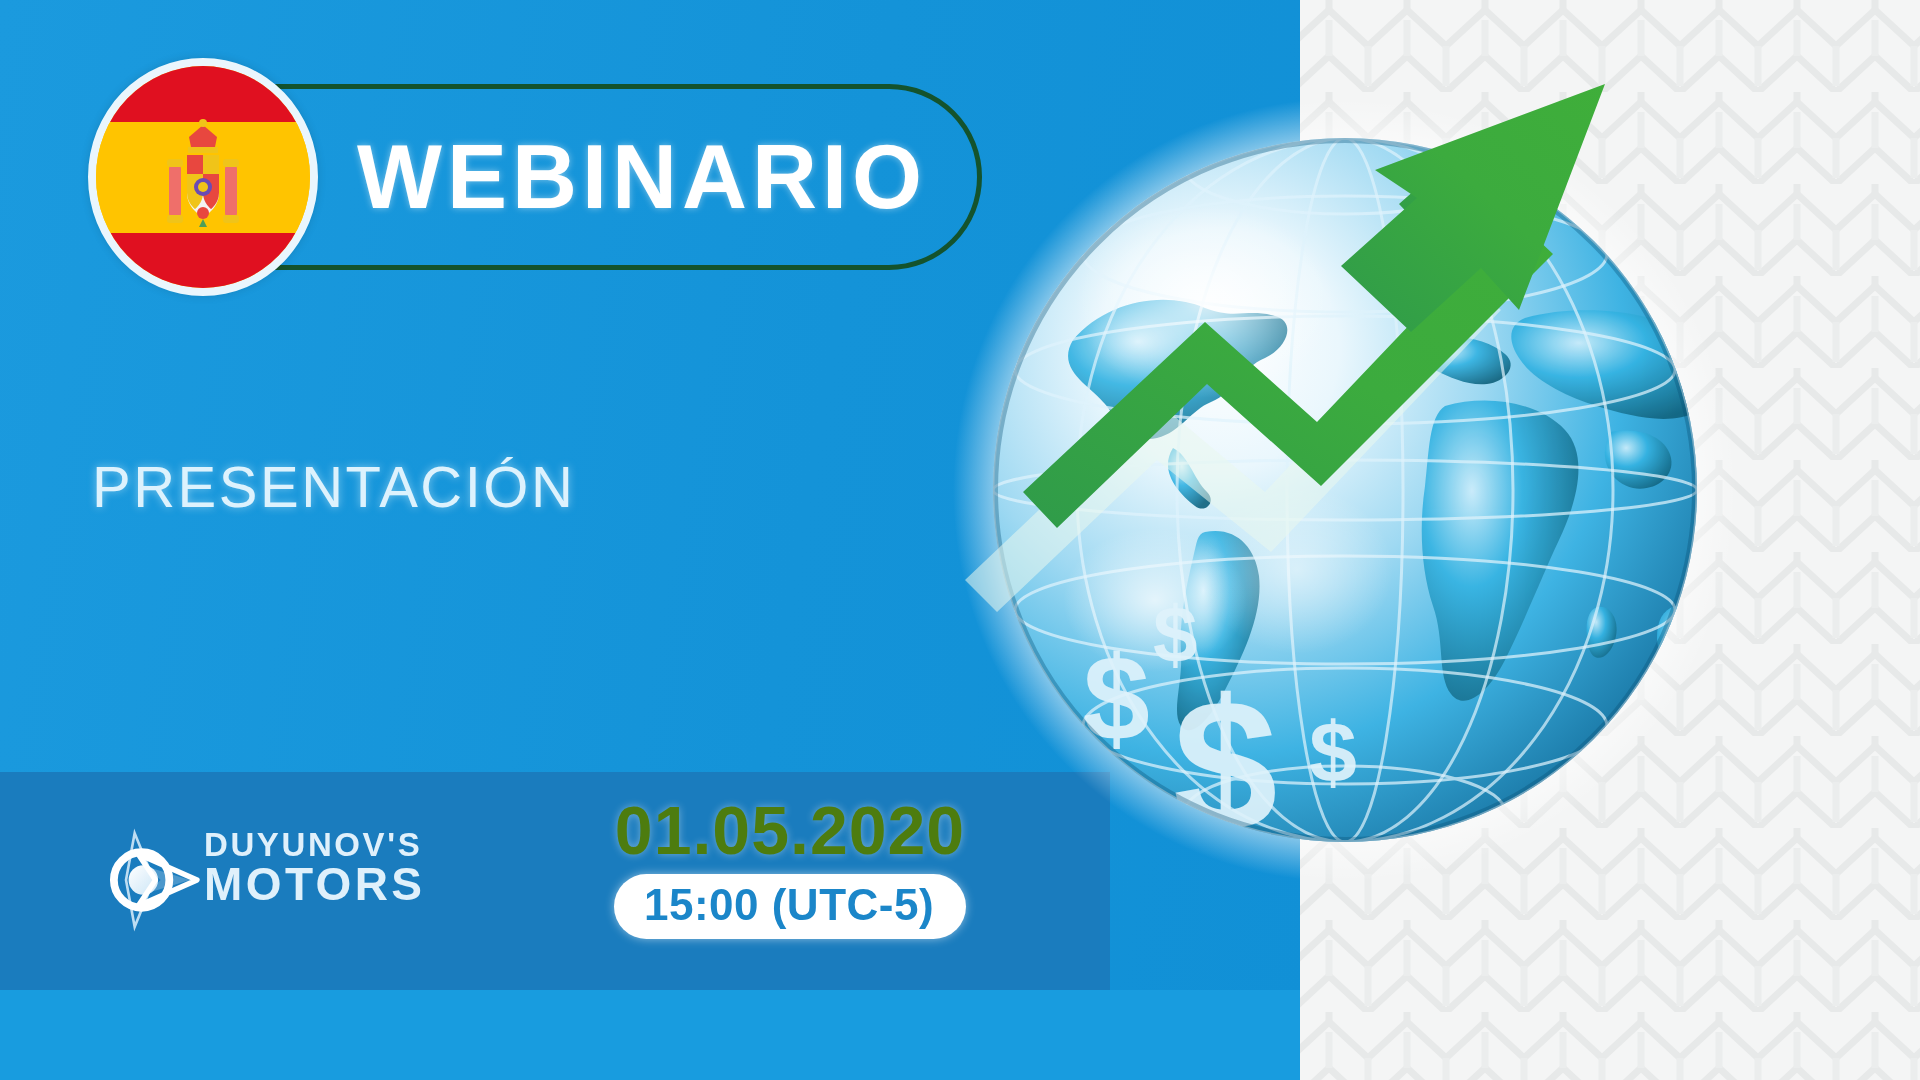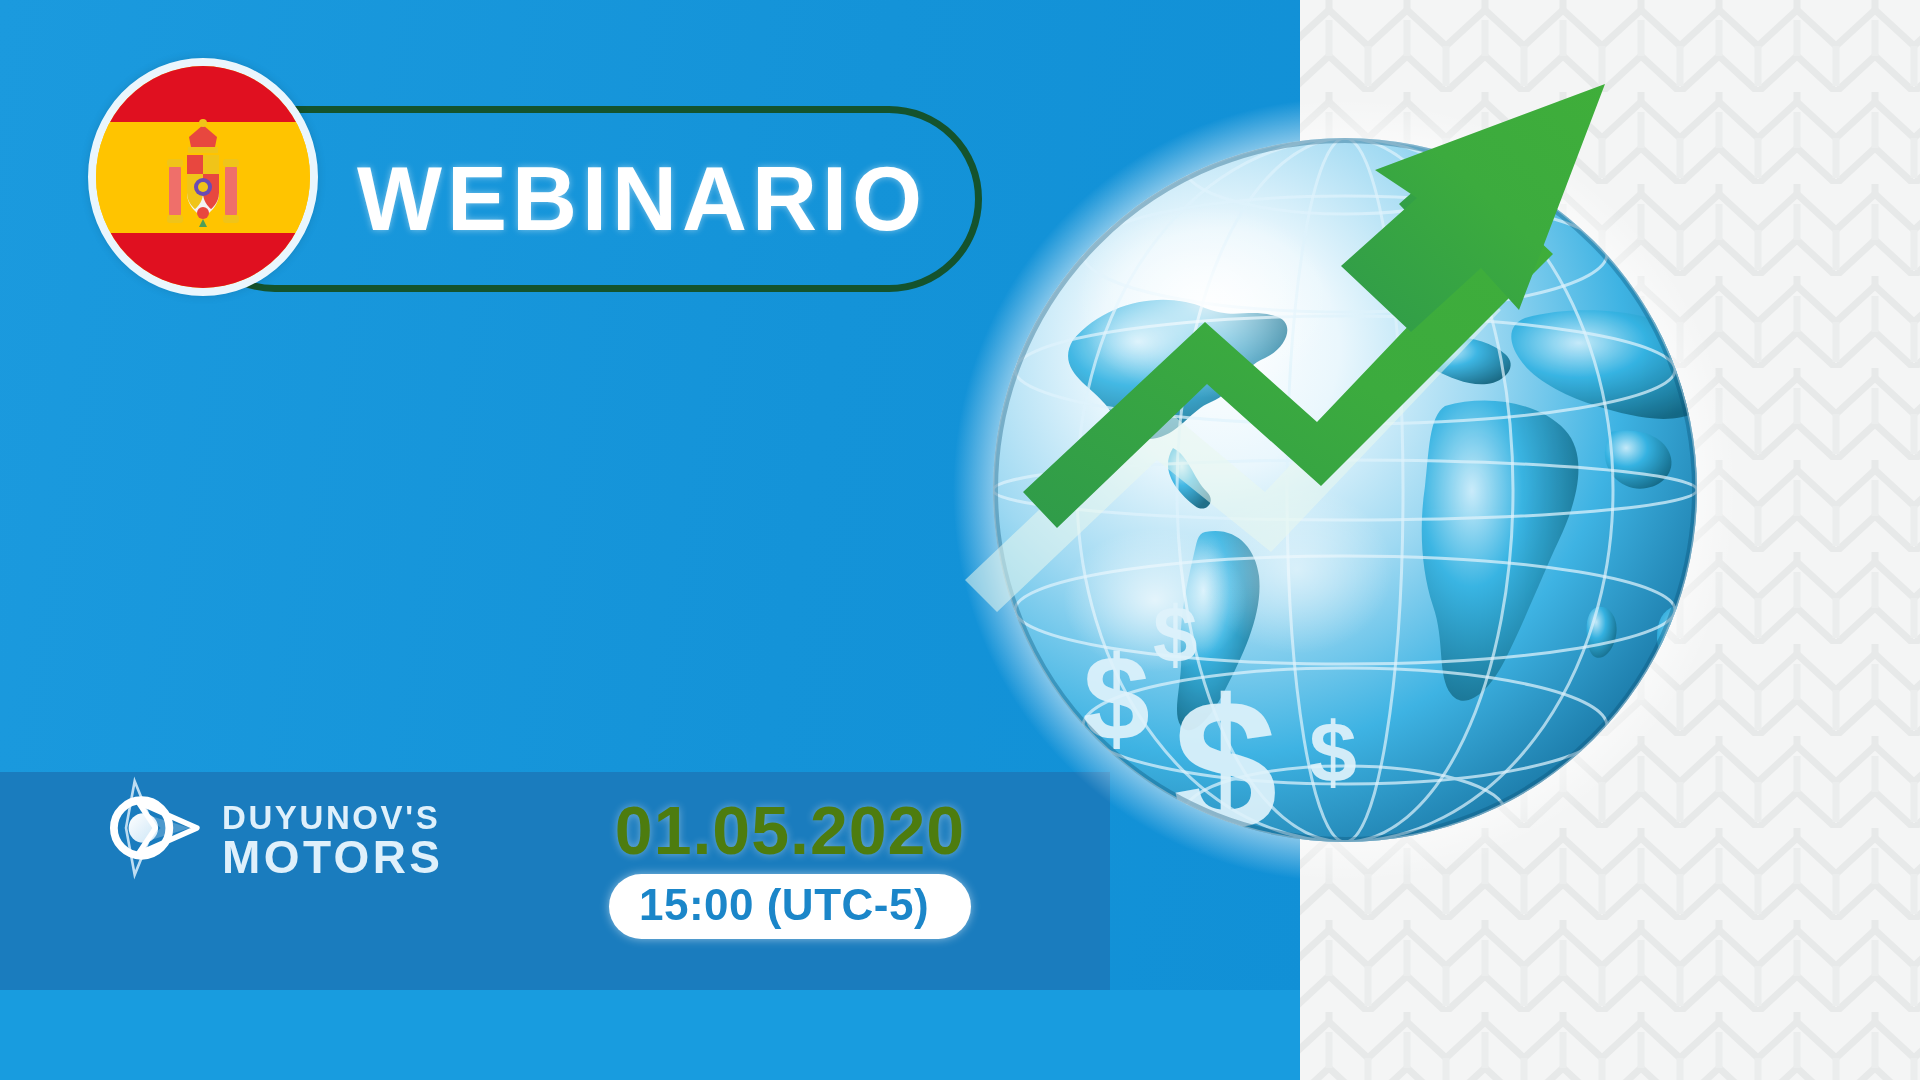--- a/index.html
+++ b/index.html
@@ -67,27 +67,26 @@
     background: #189cdf;
   }
 
   
   .webinar-pill {
     position: absolute;
     left: 182px;
     top: 84px;
     width: 800px;
     height: 186px;
-    border: 7px solid #14532d;
+    border: 5px solid #14532d;
     border-radius: 96px;
     box-sizing: border-box;
     display: flex;
     align-items: center;
     justify-content: center;
-    margin-top: 22px;
   }
   .webinar-label {
     color: #ffffff;
     font-size: 90px;
     font-weight: bold;
     letter-spacing: 5px;
     margin-left: 120px;
     font-family: "Liberation Sans", sans-serif;
     text-shadow: 0 0 7px rgba(255,255,255,0.45);
   }
@@ -146,24 +145,24 @@
     letter-spacing: 2.5px;
     font-family: "Liberation Sans", sans-serif;
     text-shadow: 0 0 9px rgba(220,245,255,0.55);
   }
   .headline div { white-space: nowrap; }
 
   
   .brand {
     position: absolute;
     left: 100px;
-    top: 776px;
+    top: 828px;
     display: flex;
-    align-items: flex-end;
-    gap: 18px;
+    align-items: flex-start;
+    gap: 0;
   }
   .brand-mark { width: 104px; height: 104px; }
   .brand-text {
     color: #dff0fb;
     font-family: "Liberation Sans", sans-serif;
     line-height: 1.0;
   }
   .brand-line1 {
     font-size: 33px;
     font-weight: bold;
@@ -192,21 +191,21 @@
     font-family: "Liberation Sans", sans-serif;
     text-shadow: 0 0 8px rgba(255,255,255,0.4);
     line-height: 1;
     text-align: center;
   }
   .time-pill {
     margin-top: 10px;
     display: inline-block;
     background: #ffffff;
     border-radius: 40px;
-    padding: 6px 42px 9px 30px;
+    padding: 6px 32px 9px 30px;
     color: #1b86c9;
     font-size: 44px;
     font-weight: bold;
     letter-spacing: 0.5px;
     font-family: "Liberation Sans", sans-serif;
     box-shadow: 0 0 10px rgba(255,255,255,0.5);
   }
 
   
   .globe-wrap {
@@ -388,20 +387,21 @@
       <path d="M48 59 h16 v19 c0 10 -8 16 -8 16 s-8 -6 -8 -16 z" fill="#e8473f"></path>
       <circle cx="48" cy="72" r="9" fill="#6a4bb5"></circle>
       <circle cx="48" cy="72" r="5" fill="#f0c419"></circle>
 
       <circle cx="48" cy="98" r="6" fill="#e8473f"></circle>
       <path d="M48 104 l-4 8 h8 z" fill="#4e9e57"></path>
     </svg>
   </div>
 
   <div class="headline">
+    <div>PRESENTACIÓN</div>
   </div>
 
   <div class="brand">
     <svg class="brand-mark" viewBox="0 0 120 120">
       <defs>
         <linearGradient id="lgm" x1="0" y1="0" x2="1" y2="1">
           <stop offset="0%" stop-color="#ffffff"></stop>
           <stop offset="100%" stop-color="#c9e4f6"></stop>
         </linearGradient>
       </defs>

